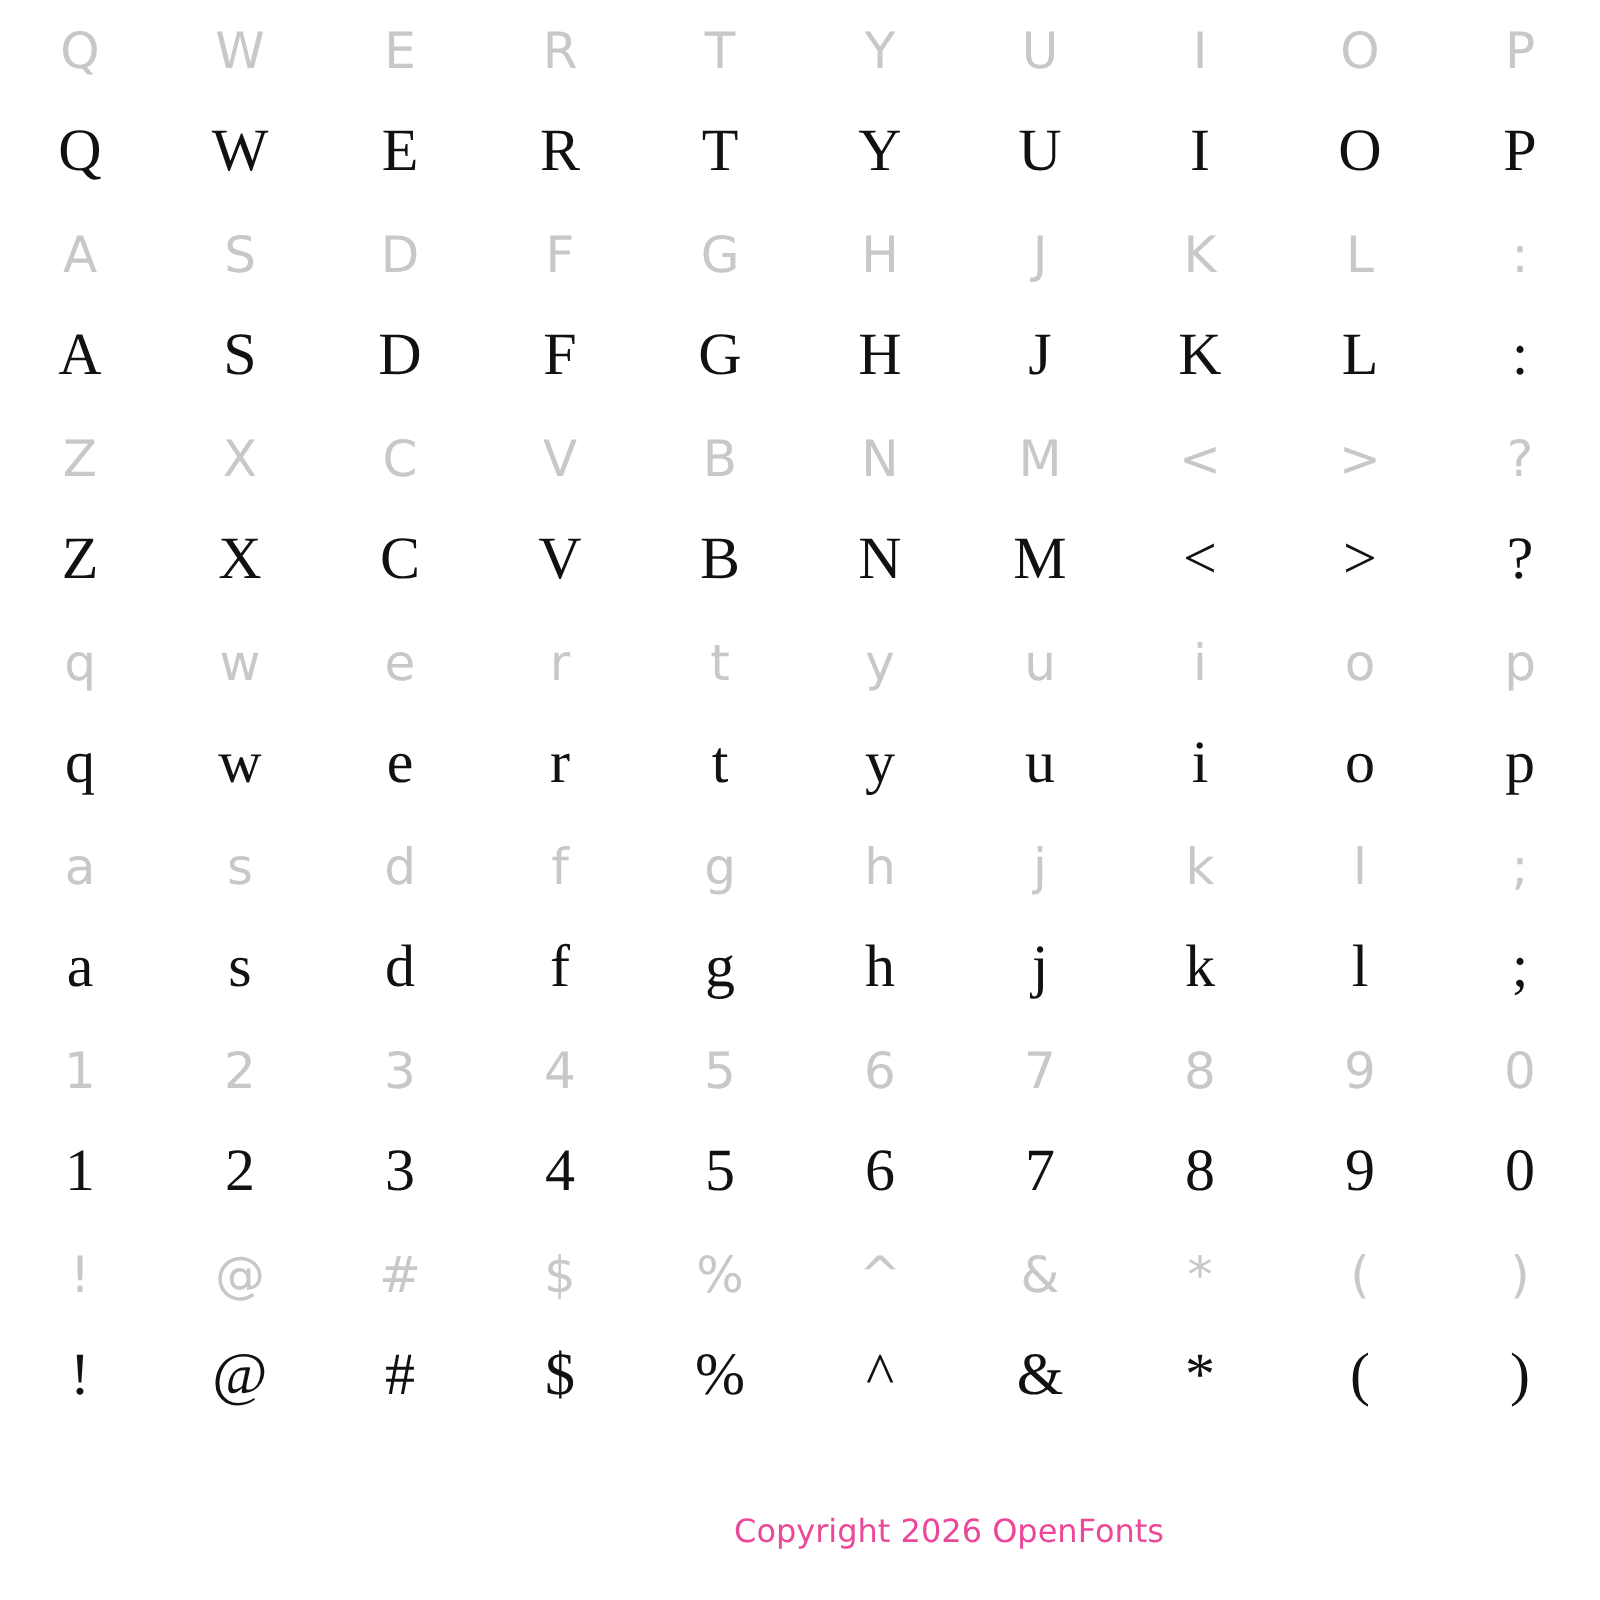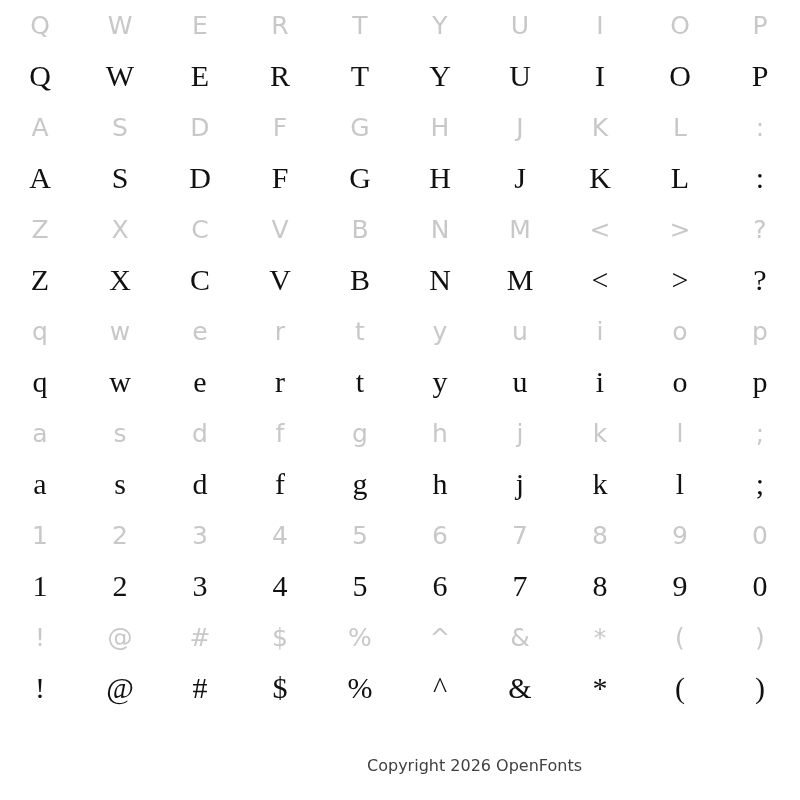--- a/index.html
+++ b/index.html
@@ -56,21 +56,21 @@
   .footer {
     position: absolute;
     left: 0;
     top: 756px;
     width: 658px;
     box-sizing: border-box;
     padding-right: 76px;
     text-align: right;
     font-family: "DejaVu Sans", sans-serif;
     font-size: 16px;
-    color: #404040;
+    color: #ec4899;
   }
 </style>
 </head>
 <body>
 
 <div id="sheet">
   <div class="grid" id="grid">
       <div class="row row-label"><div class="cell">Q</div><div class="cell">W</div><div class="cell">E</div><div class="cell">R</div><div class="cell">T</div><div class="cell">Y</div><div class="cell">U</div><div class="cell">I</div><div class="cell">O</div><div class="cell">P</div></div>
       <div class="row row-sample"><div class="cell">Q</div><div class="cell">W</div><div class="cell">E</div><div class="cell">R</div><div class="cell">T</div><div class="cell">Y</div><div class="cell">U</div><div class="cell">I</div><div class="cell">O</div><div class="cell">P</div></div>
       <div class="row row-label"><div class="cell">A</div><div class="cell">S</div><div class="cell">D</div><div class="cell">F</div><div class="cell">G</div><div class="cell">H</div><div class="cell">J</div><div class="cell">K</div><div class="cell">L</div><div class="cell">:</div></div>

